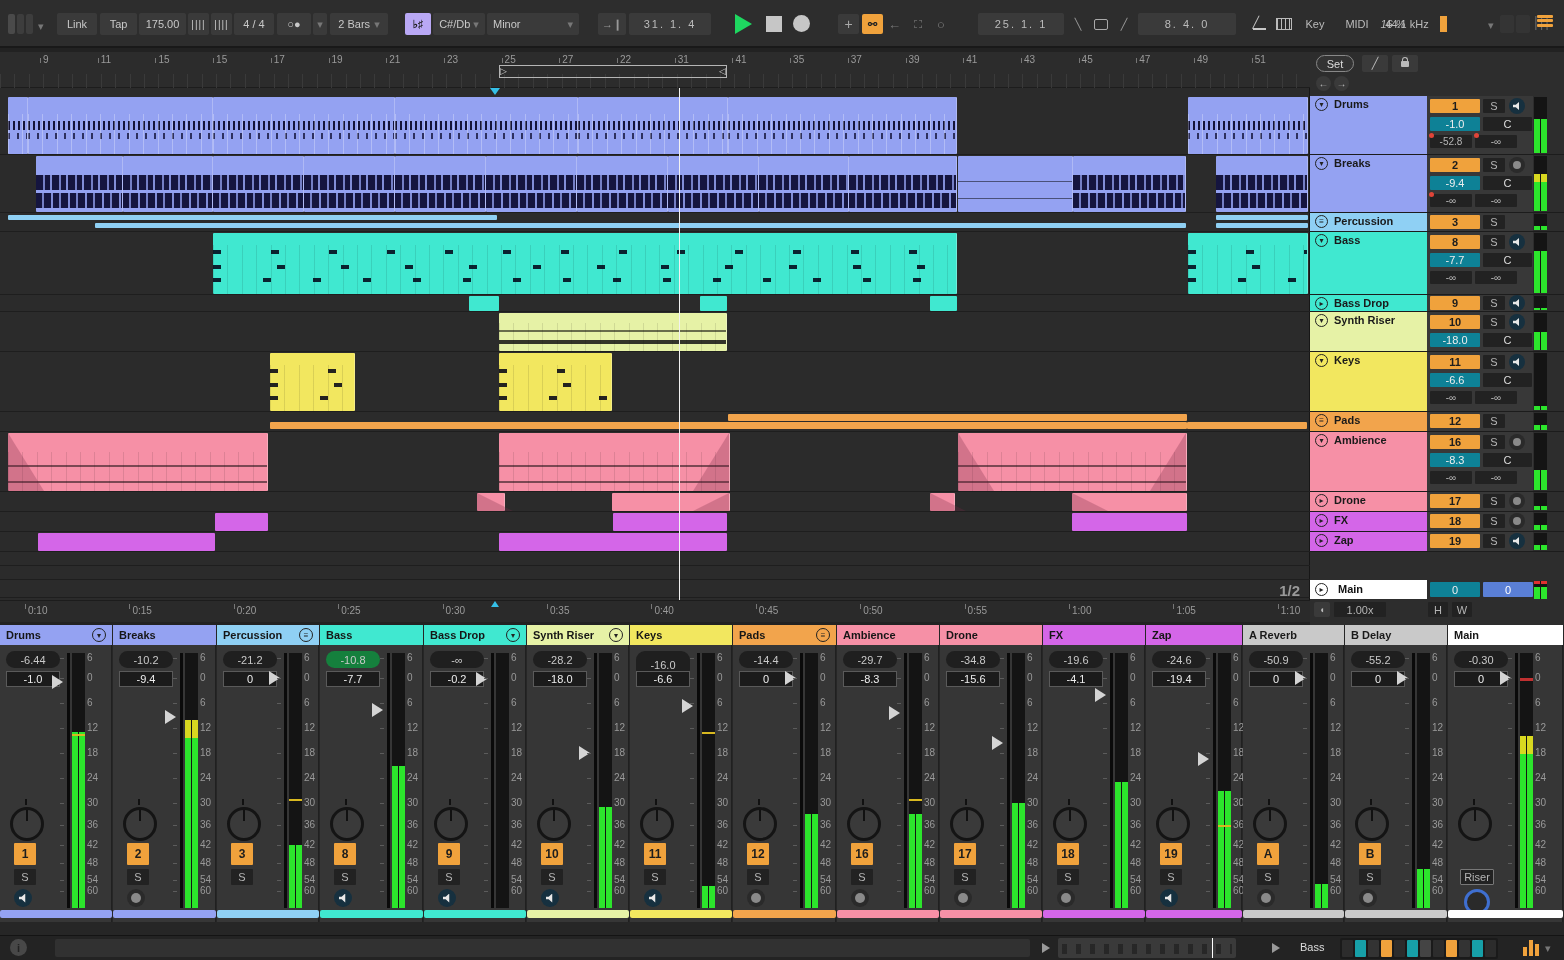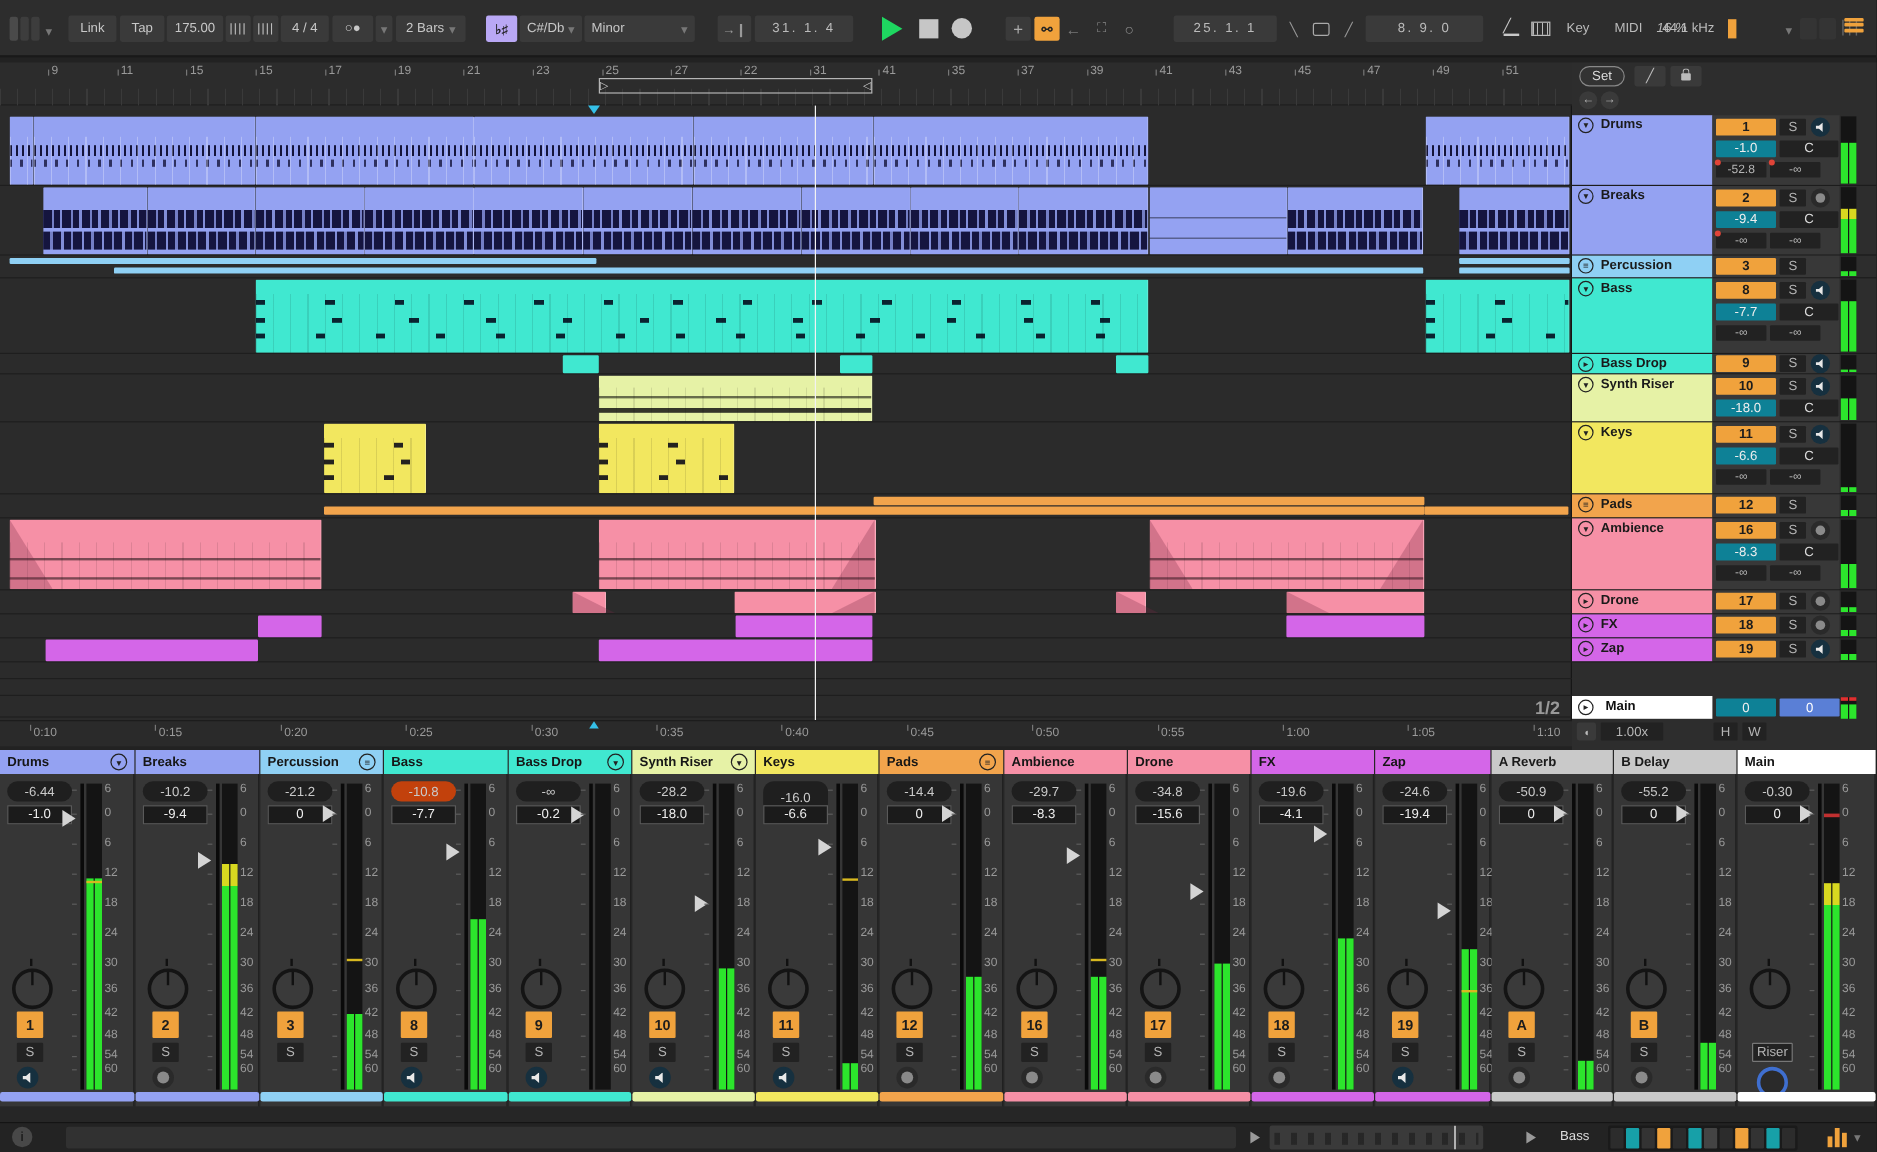--- a/index.html
+++ b/index.html
@@ -81,21 +81,21 @@
     <div class="a" style="left:888px;top:17px;color:#777;font-size:13px;">←</div>
     <div class="a btn" style="left:908px;top:14px;width:20px;height:20px;background:none;color:#888;">⛶</div>
     <div class="a btn" style="left:931px;top:14px;width:20px;height:20px;background:none;color:#888;font-size:13px;">○</div>
 
     <div class="a disp" style="left:978px;top:13px;width:86px;height:22px;">25. 1. 1</div>
     <div class="a btn" style="left:1068px;top:14px;width:20px;height:20px;background:none;color:#999;">╲</div>
     <div class="a btn" style="left:1090px;top:14px;width:22px;height:20px;background:none;">
         <div class="looprect"></div>
       </div>
     <div class="a btn" style="left:1114px;top:14px;width:20px;height:20px;background:none;color:#999;">╱</div>
-    <div class="a disp" style="left:1138px;top:13px;width:98px;height:22px;">8. 9. 0</div>
+    <div class="a disp" style="left:1138px;top:13px;width:98px;height:22px;">8. 4. 0</div>
 
     <div class="a btn" style="left:1248px;top:14px;width:22px;height:20px;background:none;">
         <div class="pencil">╱</div>
       </div>
     <div class="a btn" style="left:1273px;top:14px;width:22px;height:20px;background:none;">
         <div class="kbicon"></div>
       </div>
     <div class="a btn" style="left:1298px;top:13px;width:34px;height:22px;background:none;color:#bbb;">Key</div>
     <div class="a btn" style="left:1338px;top:13px;width:38px;height:22px;background:none;color:#bbb;">MIDI</div>
     <div class="a btn" style="left:1378px;top:13px;width:58px;height:22px;background:none;color:#bbb;">44.1 kHz</div>
@@ -738,21 +738,21 @@
         <div style="position: absolute; box-sizing: border-box; left: 10px; top: 182px; width: 34px; height: 34px; border: 3px solid rgb(20, 20, 20); border-radius: 50%; background: rgb(58, 58, 58);">
           <div style="position: absolute; box-sizing: border-box; left: 13px; top: 0px; width: 2px; height: 11px; background: rgb(17, 17, 17);"></div>
         </div>
         <div style="position: absolute; box-sizing: border-box; left: 25px; top: 174px; width: 2px; height: 6px; background: rgb(17, 17, 17);"></div>
         <div class="obox" style="position: absolute; box-sizing: border-box; left: 14px; top: 218px; width: 22px; height: 22px; font-size: 12px;">3</div>
         <div class="dbox" style="position: absolute; box-sizing: border-box; left: 14px; top: 244px; width: 22px; height: 16px;">S</div>
         <div style="position: absolute; box-sizing: border-box; left: 0px; top: 285px; width: 102px; height: 8px; background: rgb(143, 208, 244); border-radius: 2px;"></div>
       </div>
       <div style="position: absolute; box-sizing: border-box; left: 320px; top: 0px; width: 103px; height: 297px; background: rgb(54, 54, 54); border-right: 1px solid rgb(32, 32, 32);">
         <div style="position: absolute; box-sizing: border-box; left: 0px; top: 0px; width: 103px; height: 20px; background: rgb(64, 232, 208); display: flex; align-items: center; padding-left: 6px; color: rgb(22, 22, 22); font-weight: bold; justify-content: flex-start;">Bass</div>
-        <div style="position: absolute; box-sizing: border-box; left: 6px; top: 26px; width: 54px; height: 17px; background: #c2410c; border-radius: 9px; display: flex; align-items: center; justify-content: center; color: rgb(201, 201, 201);">-10.8</div>
+        <div style="position: absolute; box-sizing: border-box; left: 6px; top: 26px; width: 54px; height: 17px; background: #15803d; border-radius: 9px; display: flex; align-items: center; justify-content: center; color: rgb(201, 201, 201);">-10.8</div>
         <div style="position: absolute; box-sizing: border-box; left: 6px; top: 46px; width: 54px; height: 16px; background: rgb(27, 27, 27); border: 1px solid rgb(90, 90, 90); display: flex; align-items: center; justify-content: center; color: rgb(238, 238, 238);">-7.7</div>
         <div style="position: absolute; box-sizing: border-box; left: 67px; top: 28px; width: 3px; height: 255px; background: rgb(10, 10, 10);"></div>
         <div class="trirow" style="position: absolute; box-sizing: border-box; left: 52px; top: 78.0833px;"></div>
         <div style="position: absolute; box-sizing: border-box; left: 60px; top: 33px; width: 4px; height: 1px; background: rgb(92, 92, 92);"></div>
         <div style="position: absolute; box-sizing: border-box; left: 87px; top: 27px; width: 18px; height: 11px; color: rgb(153, 153, 153); font-size: 10px;">6</div>
         <div style="position: absolute; box-sizing: border-box; left: 60px; top: 53px; width: 4px; height: 1px; background: rgb(92, 92, 92);"></div>
         <div style="position: absolute; box-sizing: border-box; left: 87px; top: 47px; width: 18px; height: 11px; color: rgb(153, 153, 153); font-size: 10px;">0</div>
         <div style="position: absolute; box-sizing: border-box; left: 60px; top: 78px; width: 4px; height: 1px; background: rgb(92, 92, 92);"></div>
         <div style="position: absolute; box-sizing: border-box; left: 87px; top: 72px; width: 18px; height: 11px; color: rgb(153, 153, 153); font-size: 10px;">6</div>
         <div style="position: absolute; box-sizing: border-box; left: 60px; top: 103px; width: 4px; height: 1px; background: rgb(92, 92, 92);"></div>

